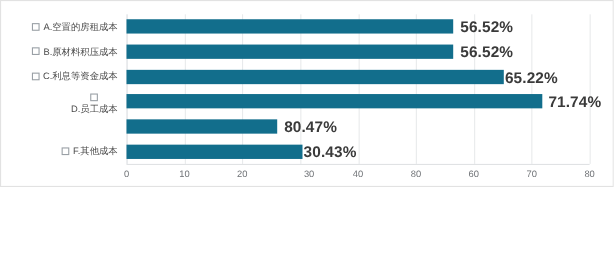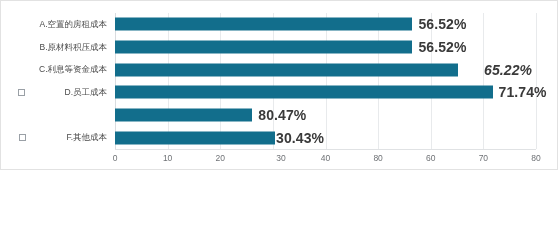--- a/index.html
+++ b/index.html
@@ -108,21 +108,20 @@
     width: 5px;
     height: 5px;
     border: 1px solid #9aa0a6;
     background: #ffffff;
     flex: none;
   }
   .cat-text {
     font-size: 8.5px;
     color: #4a4a4a;
     line-height: 1;
-    padding-left: 37px;
   }
 
   
   .x-axis {
     position: absolute;
     left: 114px;
     top: 148px;
     width: 421px;
     height: 20px;
   }
@@ -154,21 +153,21 @@
         <span class="cat-text">A.空置的房租成本</span>
       </div>
       <div class="cat-label" style="top: 22.6667px; height: 22.6667px;">
         <span class="cat-checkbox"></span>
         <span class="cat-text">B.原材料积压成本</span>
       </div>
       <div class="cat-label" style="top: 45.3333px; height: 22.6667px;">
         <span class="cat-checkbox"></span>
         <span class="cat-text">C.利息等资金成本</span>
       </div>
-      <div class="cat-label" style="top: 68px; height: 22.6667px;">
+      <div class="cat-label" style="top: 68px; height: 22.6667px; flex-direction: column;">
         <span class="cat-checkbox"></span>
         <span class="cat-text">D.员工成本</span>
       </div>
       <div class="cat-label" style="top: 113.333px; height: 22.6667px;">
         <span class="cat-checkbox"></span>
         <span class="cat-text">F.其他成本</span>
       </div>
     </div>
 
   <div class="plot-area">
@@ -187,21 +186,21 @@
         <div class="row" style="top: 0px; height: 22.6667px;">
           <div class="bar" title="A.空置的房租成本 56.52%" style="width: 297.437px; background: rgb(18, 110, 140);"></div>
           <div class="bar-value" style="left: 303.437px; color: rgb(58, 58, 58);">56.52%</div>
         </div>
         <div class="row" style="top: 22.6667px; height: 22.6667px;">
           <div class="bar" title="B.原材料积压成本 56.52%" style="width: 297.437px; background: rgb(18, 110, 140);"></div>
           <div class="bar-value" style="left: 303.437px; color: rgb(58, 58, 58);">56.52%</div>
         </div>
         <div class="row" style="top: 45.3333px; height: 22.6667px;">
           <div class="bar" title="C.利息等资金成本 65.22%" style="width: 343.22px; background: rgb(18, 110, 140);"></div>
-          <div class="bar-value" style="left: 369px; color: rgb(58, 58, 58); font-style: italic;">65.22%</div>
+          <div class="bar-value" style="left: 344px; color: rgb(58, 58, 58);">65.22%</div>
         </div>
         <div class="row" style="top: 68px; height: 22.6667px;">
           <div class="bar" title="D.员工成本 71.74%" style="width: 377.532px; background: rgb(18, 110, 140);"></div>
           <div class="bar-value" style="left: 383.532px; color: rgb(58, 58, 58);">71.74%</div>
         </div>
         <div class="row" style="top: 90.6667px; height: 22.6667px;">
           <div class="bar" title="E.无法完成的订单违约金 26.09%" style="width: 137.299px; background: rgb(18, 110, 140);"></div>
           <div class="bar-value" style="left: 143.299px; color: rgb(58, 58, 58);">80.47%</div>
         </div>
         <div class="row" style="top: 113.333px; height: 22.6667px;">

